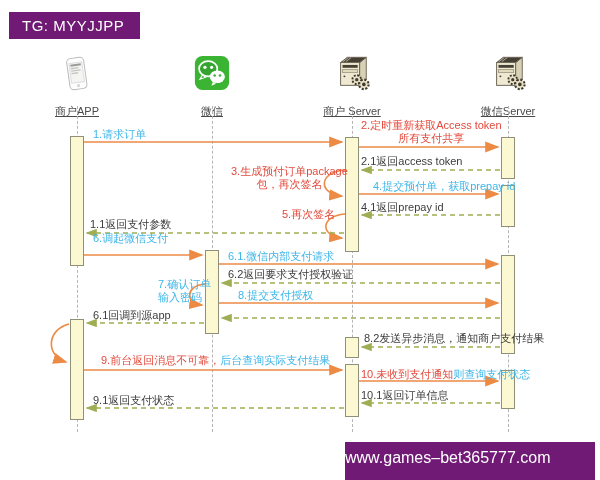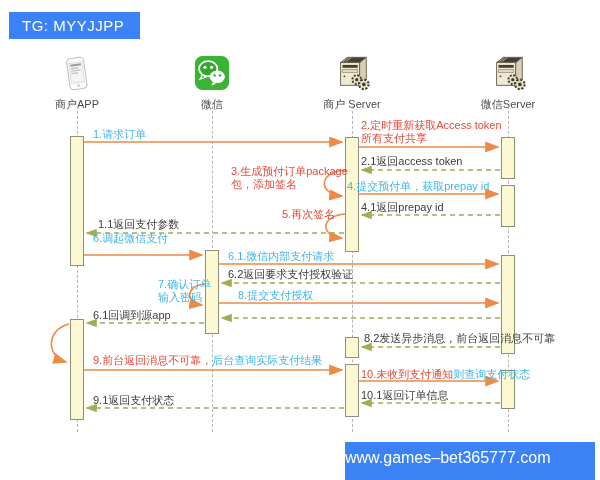--- a/index.html
+++ b/index.html
@@ -1,33 +1,33 @@
 <!DOCTYPE html>
 <html><head>
 <meta charset="utf-8">
 <style>
   html,body{margin:0;padding:0;background:#fff;}
   .stage{position:relative;width:600px;height:480px;background:#fff;overflow:hidden;
          font-family:"Liberation Sans","DejaVu Sans",sans-serif;}
-  .banner{position:absolute;background:#3b82f6;color:#fff;white-space:nowrap;}
+  .banner{position:absolute;background:#701a75;color:#fff;white-space:nowrap;}
   .banner.top{left:9px;top:12px;width:131px;height:27px;line-height:27px;
               font-size:15px;padding-left:13px;box-sizing:border-box;letter-spacing:.5px;}
   .banner.bottom{left:345px;top:442px;width:250px;height:48px;line-height:32px;
                  font-size:16px;text-align:left;}
   .actor{position:absolute;width:90px;transform:translateX(-50%);text-align:center;top:54px;}
   .actor .ic{display:inline-block;width:38px;height:38px;}
-  .actor .actor-label{display:block;font-size:11px;color:#4a4a4a;margin-top:1px;}
+  .actor .actor-label{display:block;font-size:11px;color:#4a4a4a;margin-top:8px;text-decoration:underline;}
   .lifeline{position:absolute;top:106px;height:326px;width:0;border-left:1px dashed #b5b5b5;}
   .bar{position:absolute;width:12px;background:#fcf9d2;border:1px solid #90907a;box-sizing:content-box;}
   .arrows{position:absolute;left:0;top:0;pointer-events:none;}
   .msg{position:absolute;font-size:11px;line-height:13px;white-space:nowrap;color:#3c3c3c;}
   .msg span{display:inline;}
   .msg .ln{display:block;}
   .c-blue{color:#3eb6e8;}
-  .c-red{color:#e2493b;}
+  .c-red{color:#e2493b;text-align:center;}
   .c-dark{color:#3c3c3c;}
 </style>
 </head>
 <body>
 
 <div class="stage">
 
   <div class="banner top">TG: MYYJJPP</div>
   <div class="banner bottom">www.games–bet365777.com</div>
 
@@ -161,37 +161,37 @@
   </svg>
 
   <div class="msg c-blue" style="left:93px;top:128px">1.请求订单</div>
   <div class="msg c-red" style="left:361px;top:119px">
     <span class="ln">2.定时重新获取Access token</span>
     <span class="ln">所有支付共享</span>
   </div>
   <div class="msg c-dark" style="left:361px;top:155px">2.1返回access token</div>
   <div class="msg c-red" style="left:231px;top:165px">
     <span class="ln">3.生成预付订单package</span>
-    <span class="ln">包，添加签名</span>
+    <span class="ln">包，再次签名</span>
   </div>
-  <div class="msg c-blue" style="left:347px;top:180px">4.提交预付单，获取prepay id</div>
+  <div class="msg c-blue" style="left:373px;top:180px">4.提交预付单，获取prepay id</div>
   <div class="msg c-dark" style="left:361px;top:201px">4.1返回prepay id</div>
   <div class="msg c-red" style="left:282px;top:208px">5.再次签名</div>
-  <div class="msg c-dark" style="left:98px;top:218px">1.1返回支付参数</div>
+  <div class="msg c-dark" style="left:90px;top:218px">1.1返回支付参数</div>
   <div class="msg c-blue" style="left:93px;top:232px">6.调起微信支付</div>
   <div class="msg c-blue" style="left:228px;top:250px">6.1.微信内部支付请求</div>
   <div class="msg c-dark" style="left:228px;top:268px">6.2返回要求支付授权验证</div>
   <div class="msg c-blue" style="left:158px;top:278px">
     <span class="ln">7.确认订单</span>
     <span class="ln">输入密码</span>
   </div>
   <div class="msg c-blue" style="left:238px;top:289px">8.提交支付授权</div>
   <div class="msg c-dark" style="left:93px;top:309px">6.1回调到源app</div>
-  <div class="msg c-dark" style="left:364px;top:332px">8.2发送异步消息，前台返回消息不可靠</div>
-  <div class="msg" style="left:93px;top:354px">
+  <div class="msg c-dark" style="left:364px;top:332px">8.2发送异步消息，通知商户支付结果</div>
+  <div class="msg" style="left:101px;top:354px">
     <span class="c-red">9.前台返回消息不可靠，</span><span class="c-blue">后台查询实际支付结果</span>
   </div>
   <div class="msg" style="left:361px;top:368px">
     <span class="c-red">10.未收到支付通知</span><span class="c-blue">则查询支付状态</span>
   </div>
   <div class="msg c-dark" style="left:361px;top:389px">10.1返回订单信息</div>
   <div class="msg c-dark" style="left:93px;top:394px">9.1返回支付状态</div>
 
 </div>
 

